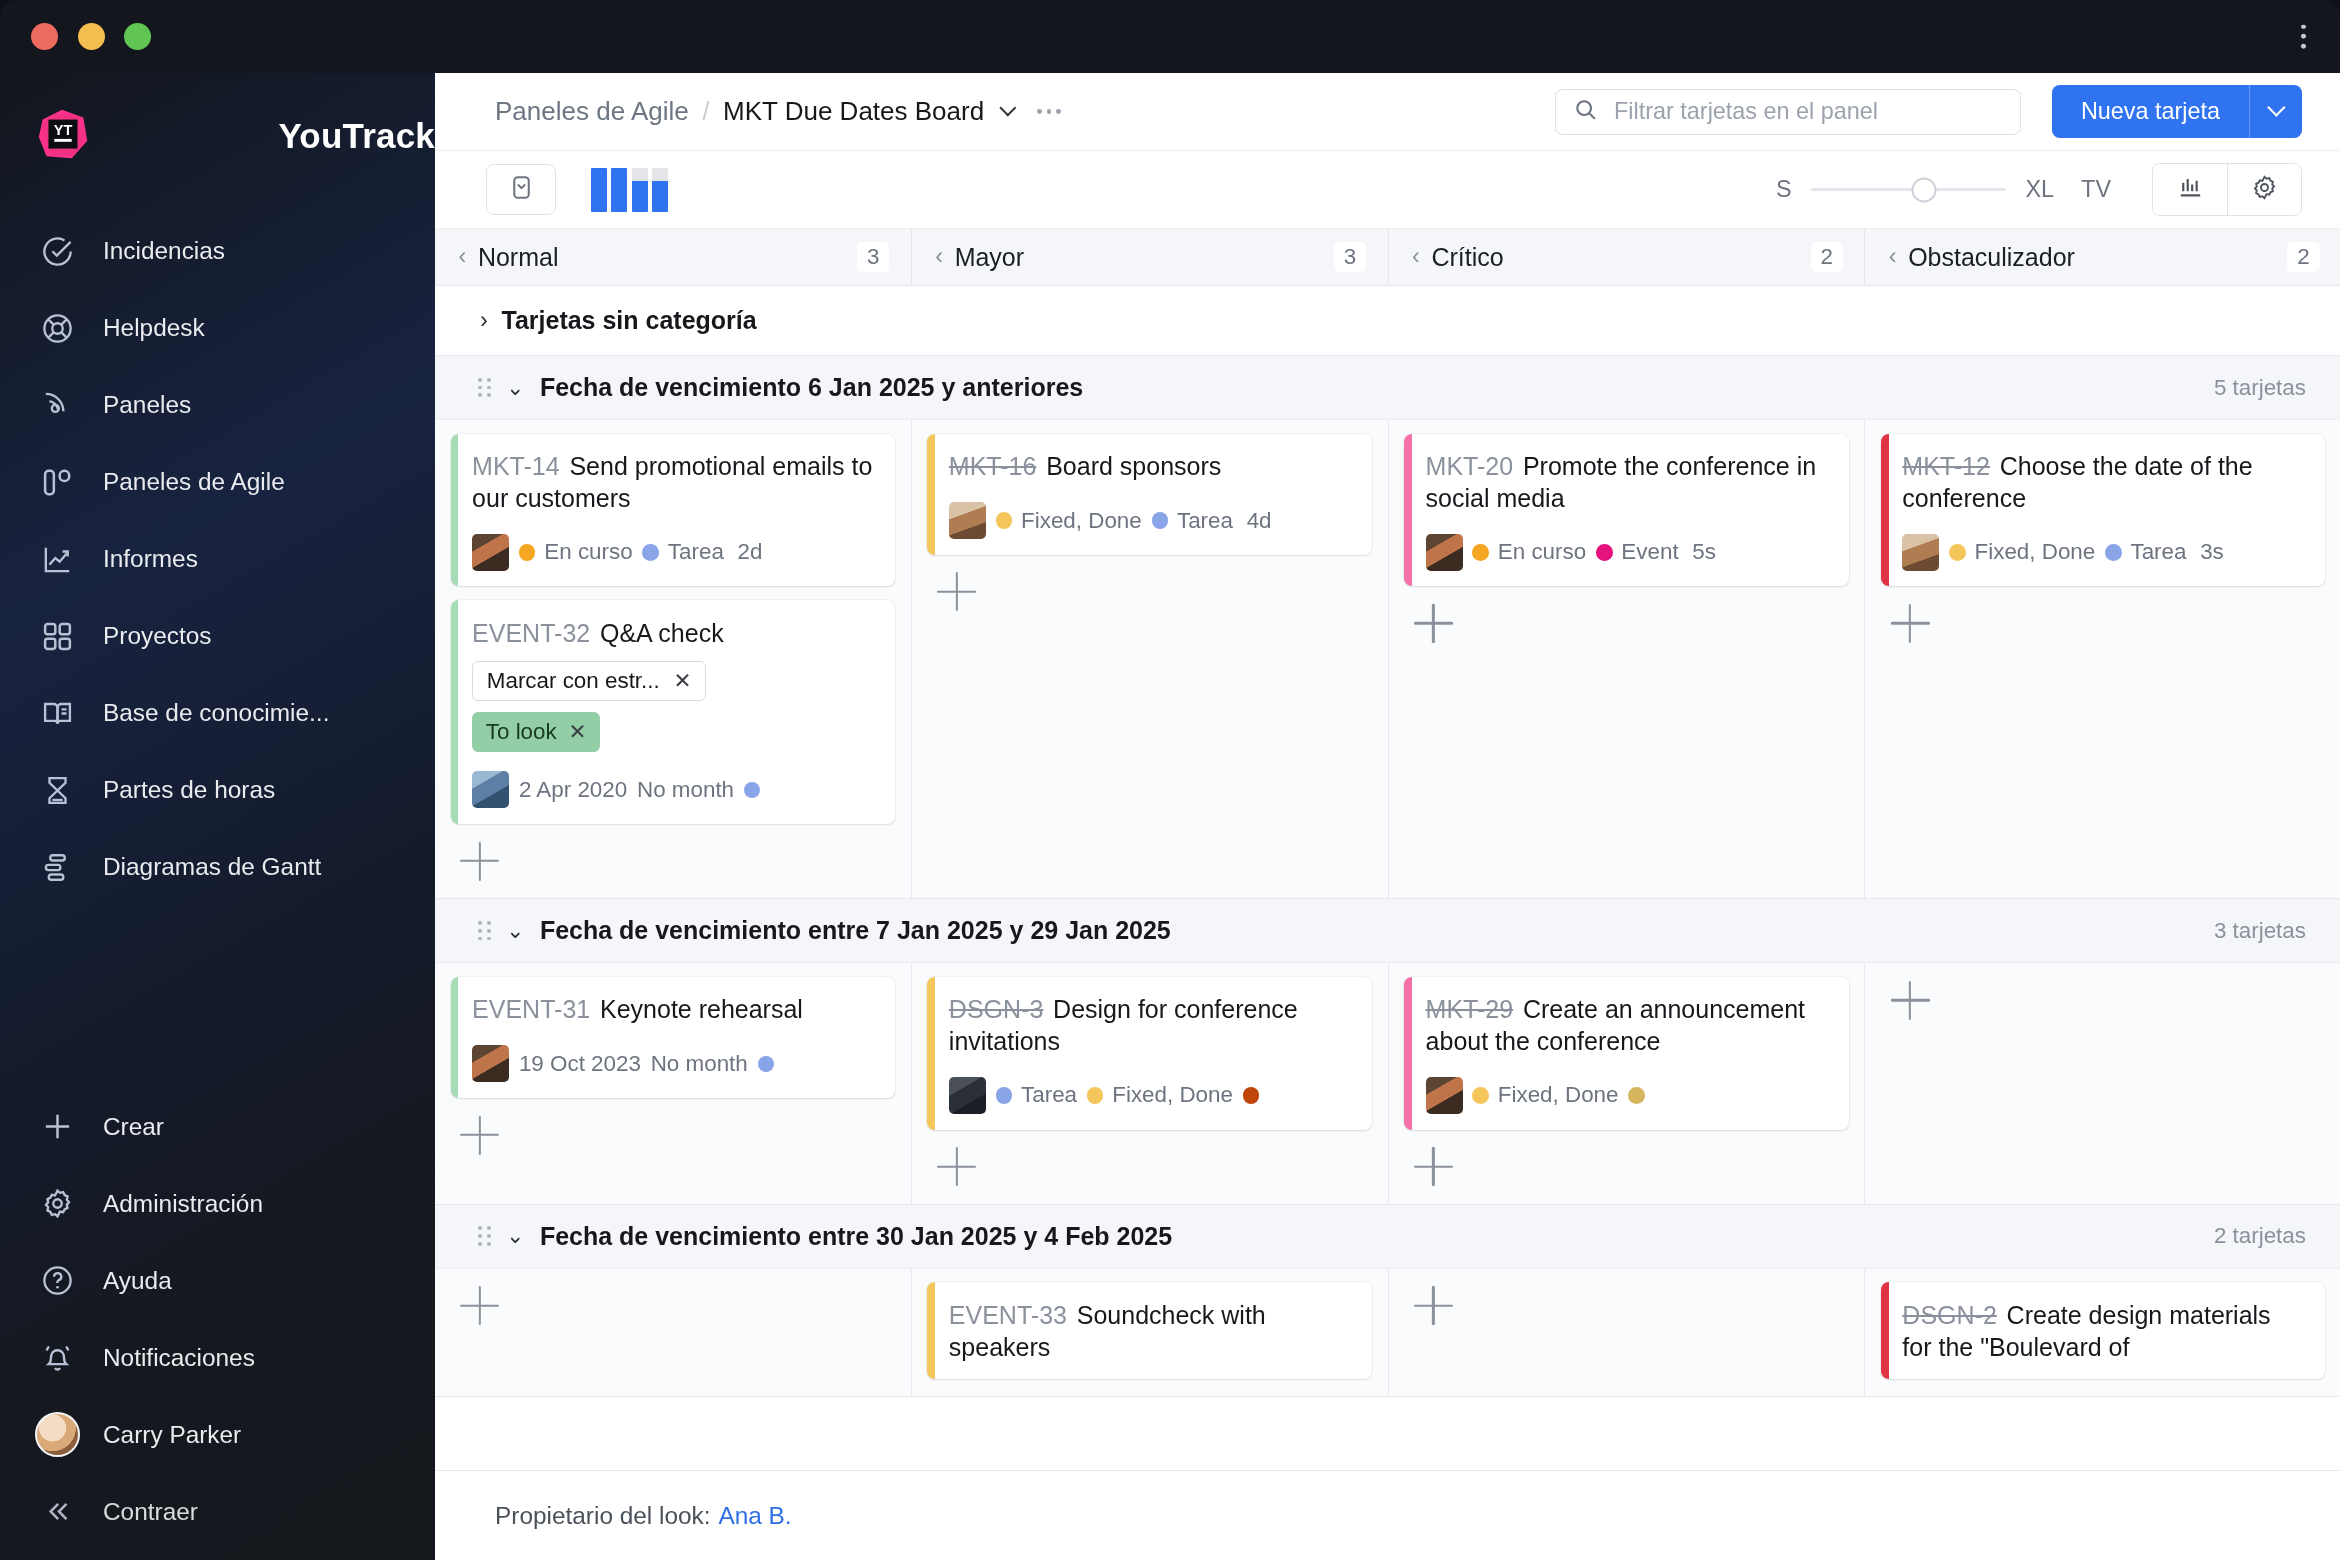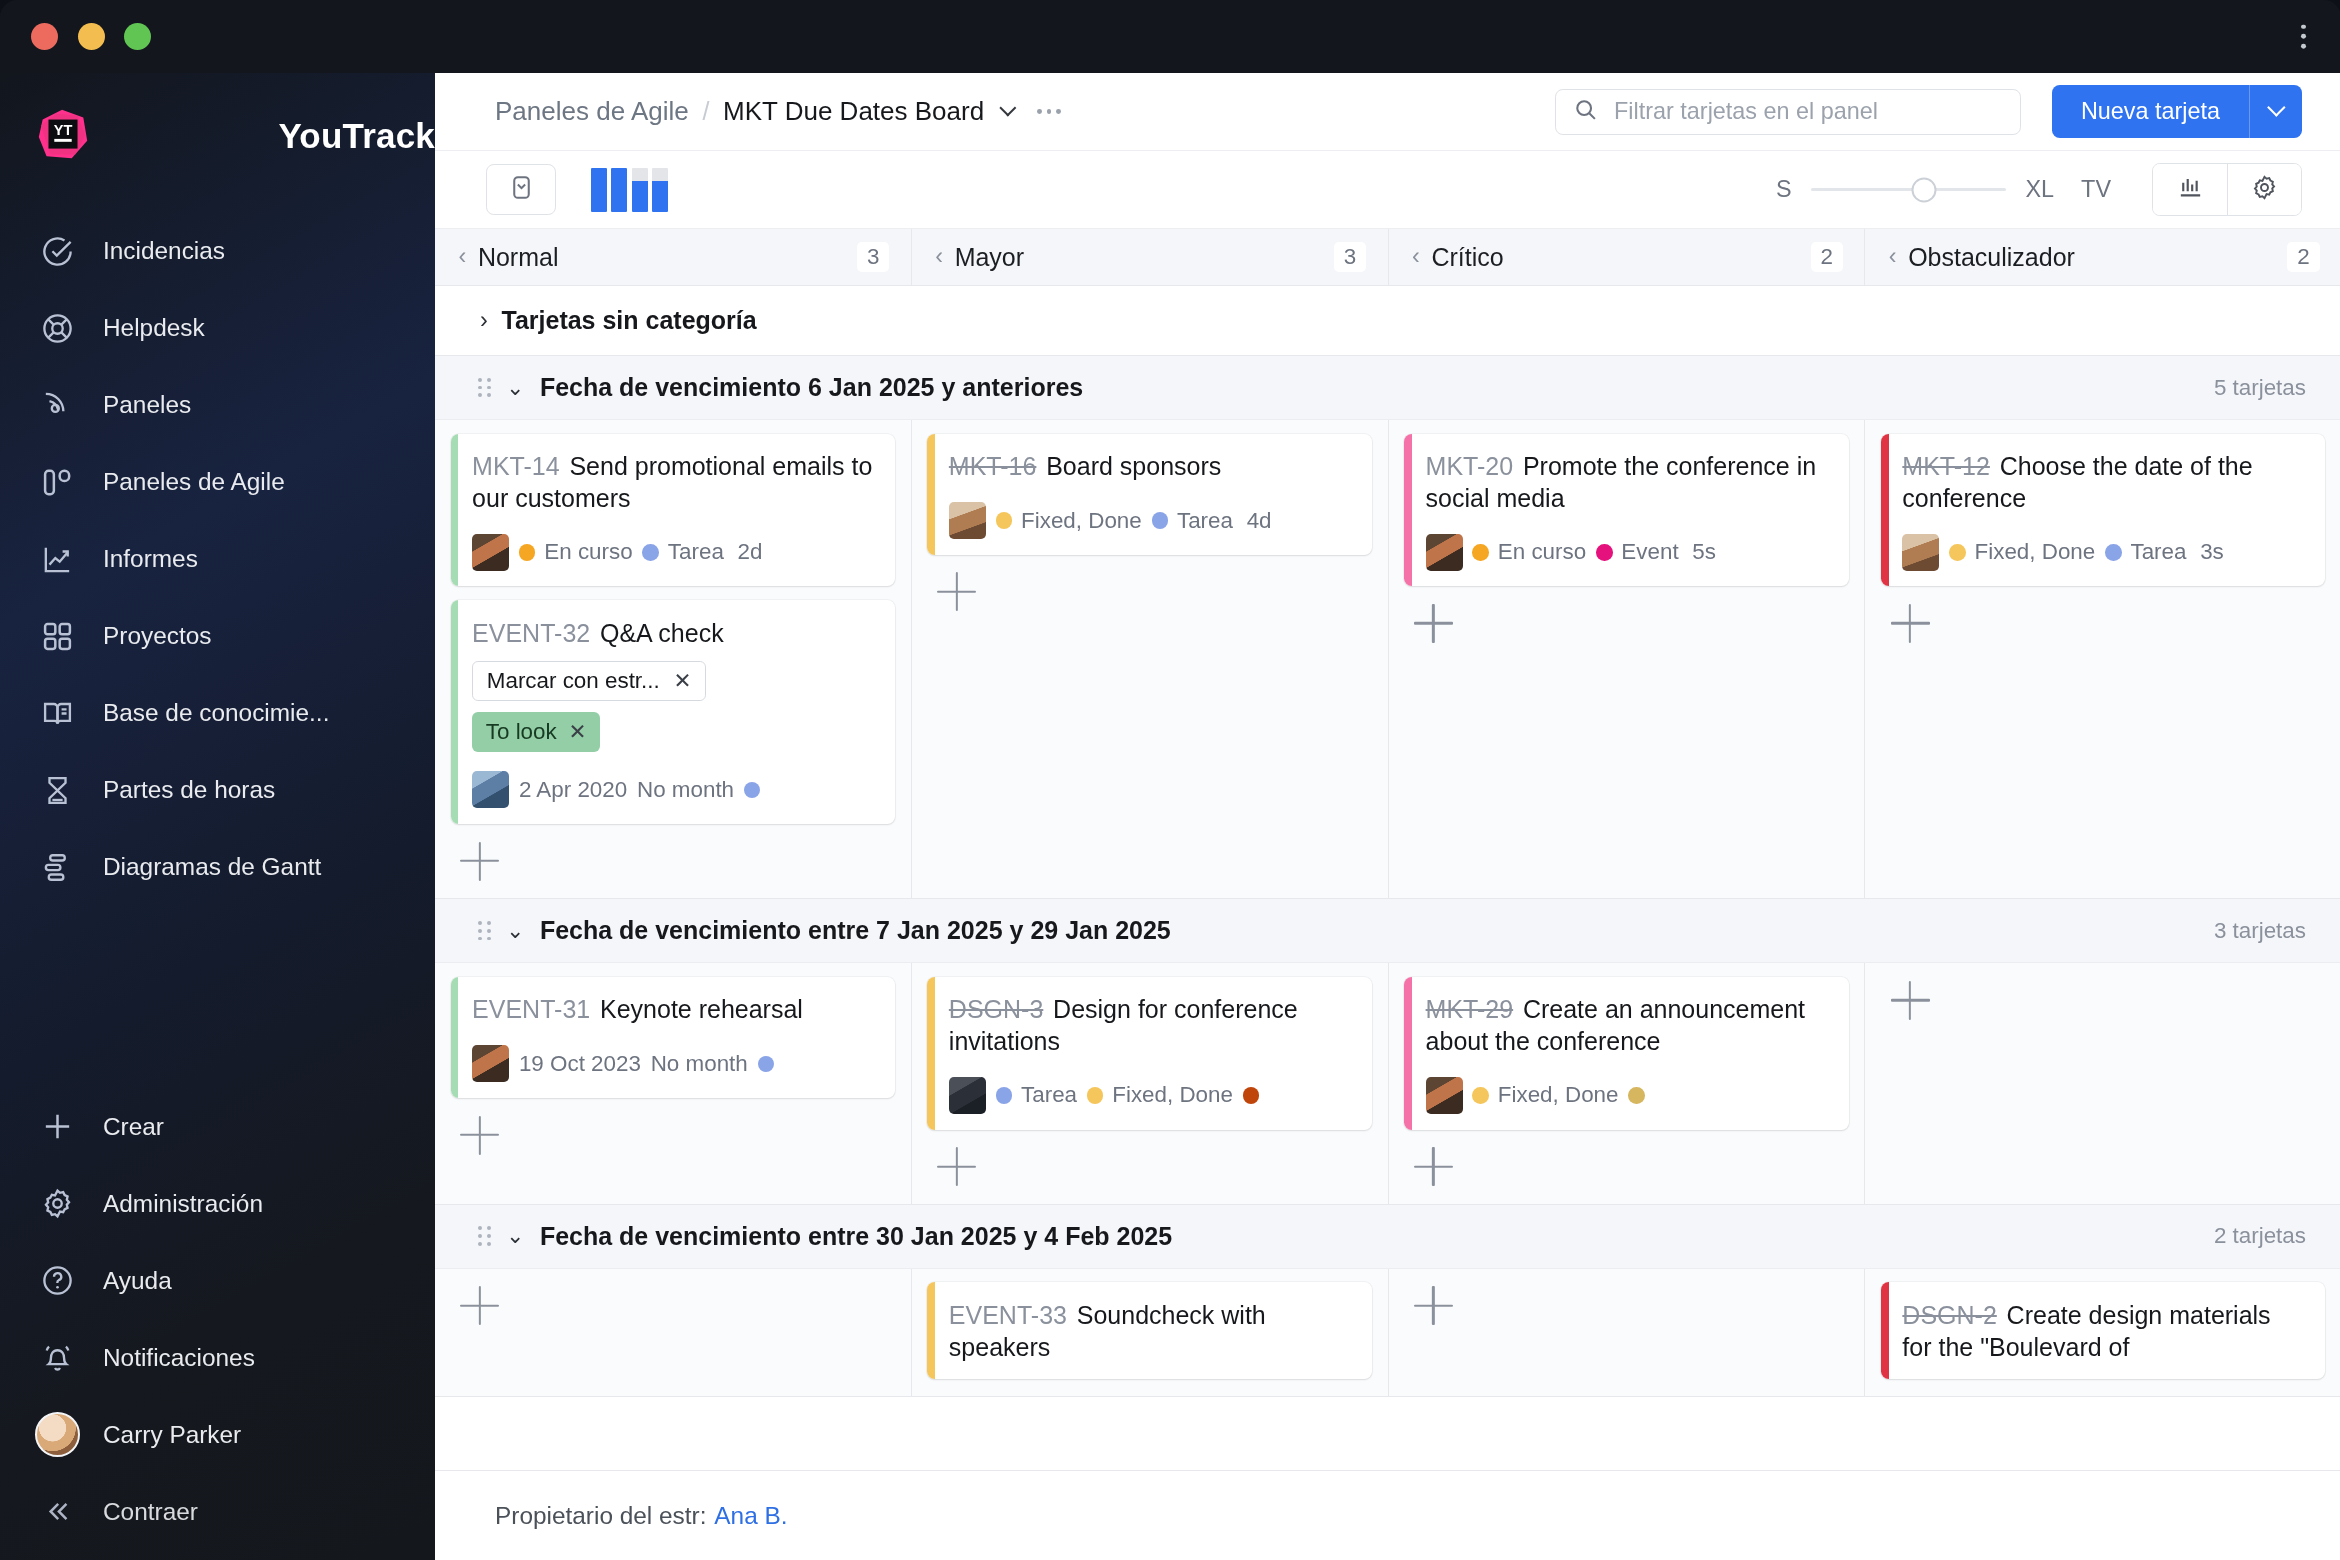--- a/index.html
+++ b/index.html
@@ -800,18 +800,18 @@
             </div>
           </div>
 
         </div>
       </div>
 
     </section>
   </div>
 
   <div class="footer">
-    <span>Propietario del estr:</span>
+    <span>Propietario del look:</span>
     <a>Ana B.</a>
   </div>
 
 </div>
 
 
 </body></html>

